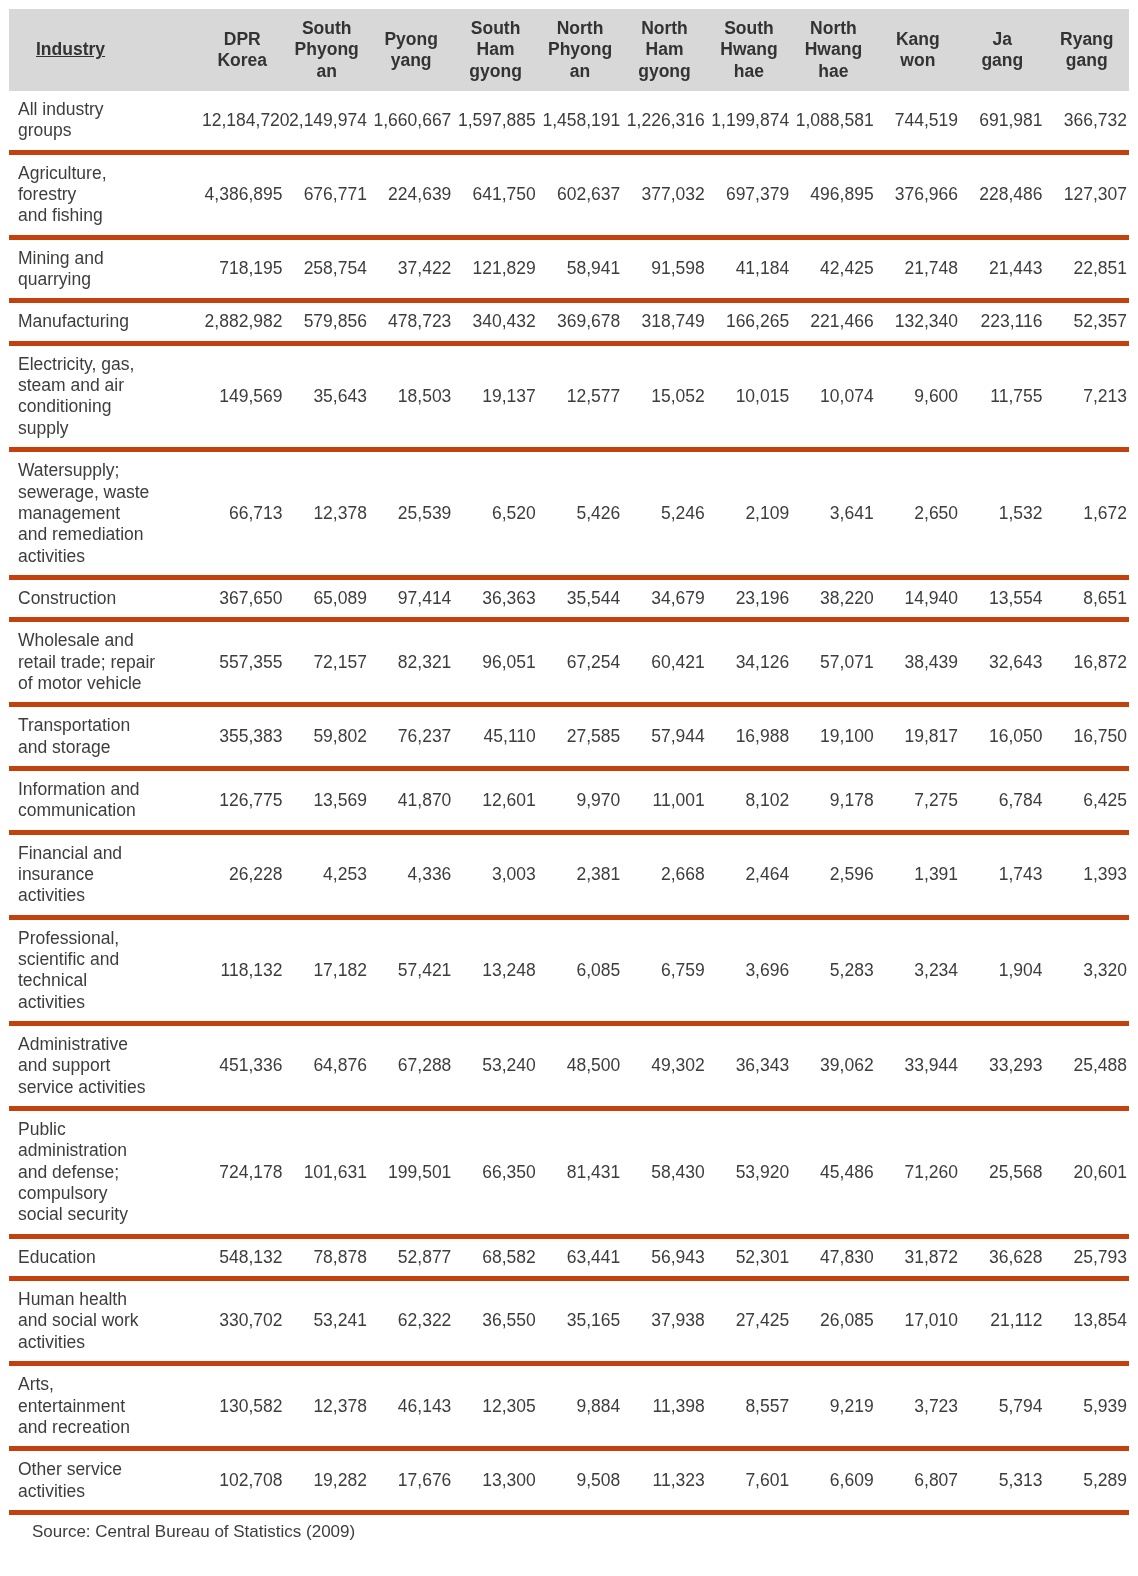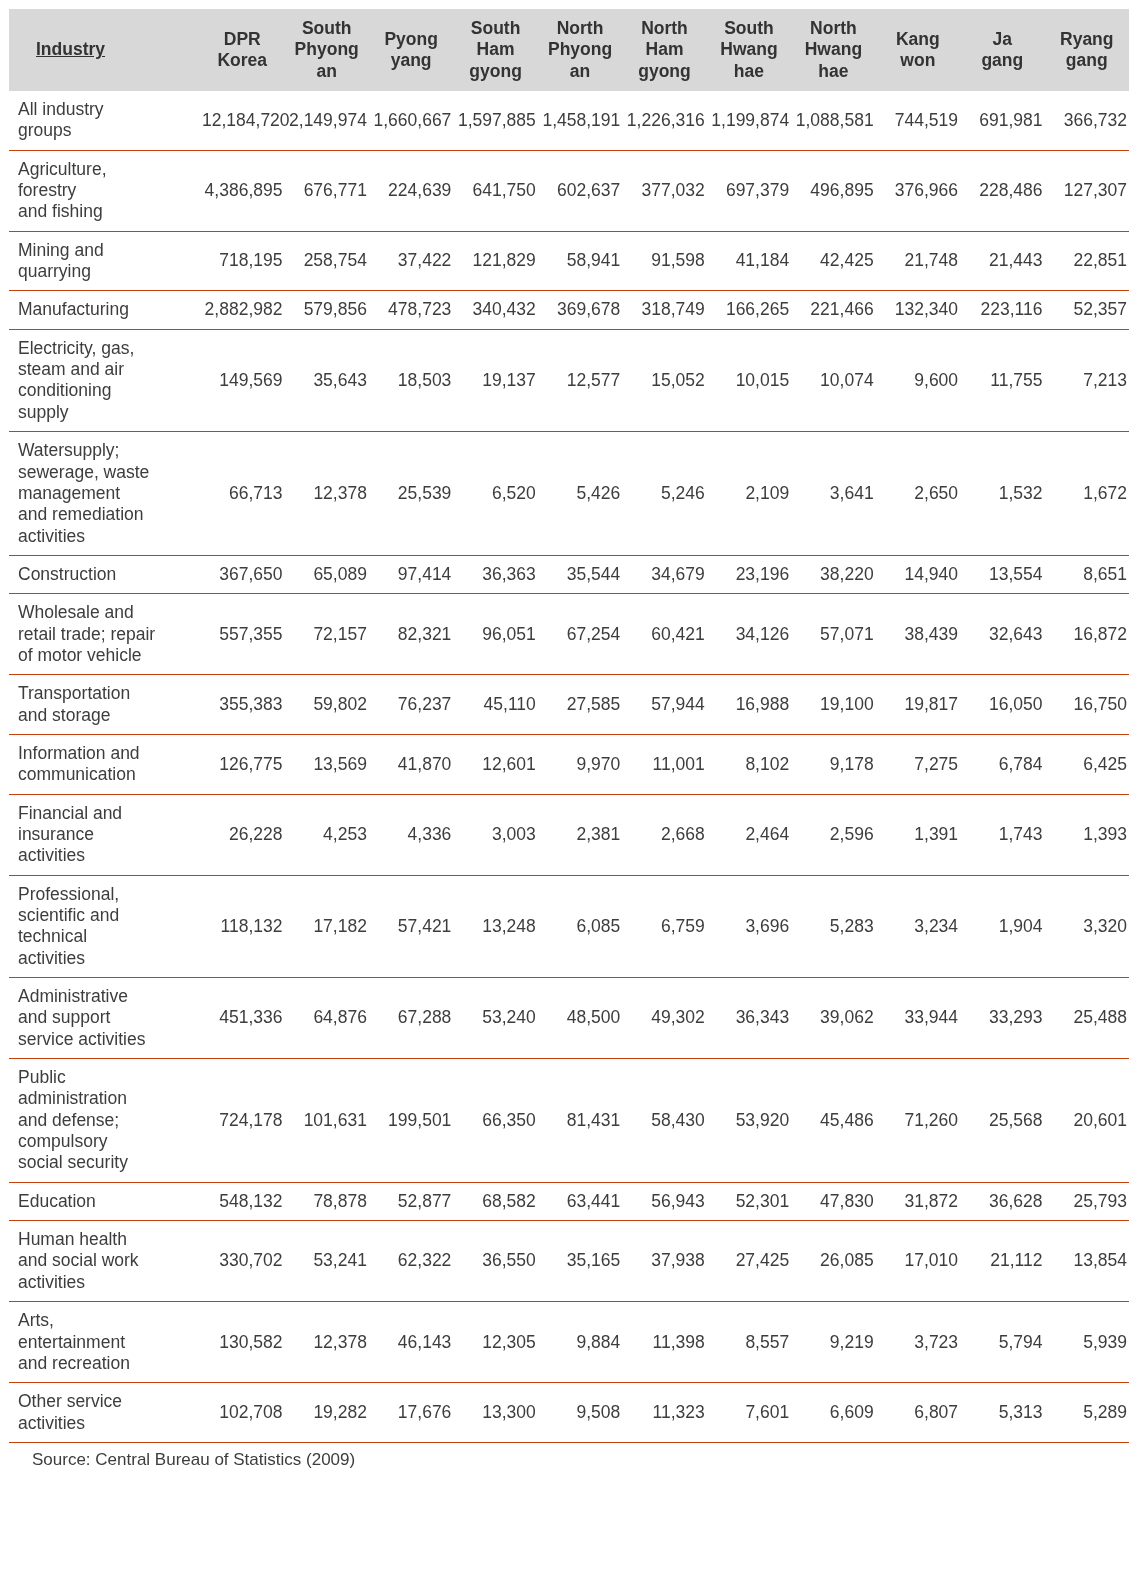--- a/index.html
+++ b/index.html
@@ -33,21 +33,21 @@
     padding: 9px 2px;
     height: 62px;
   }
   table.stats thead th.first {
     text-align: left;
     padding-left: 27px;
     width: 162px;
     text-decoration: underline;
   }
   table.stats tbody tr {
-    border-bottom: 1px solid #c2410c;
+    border-bottom: 5px solid #c2410c;
   }
   table.stats tbody td {
     font-size: 17.5px;
     line-height: 1.22;
     text-align: right;
     vertical-align: middle;
     white-space: pre-line;
     padding: 8px 2px;
     color: #3d3d3d;
   }

